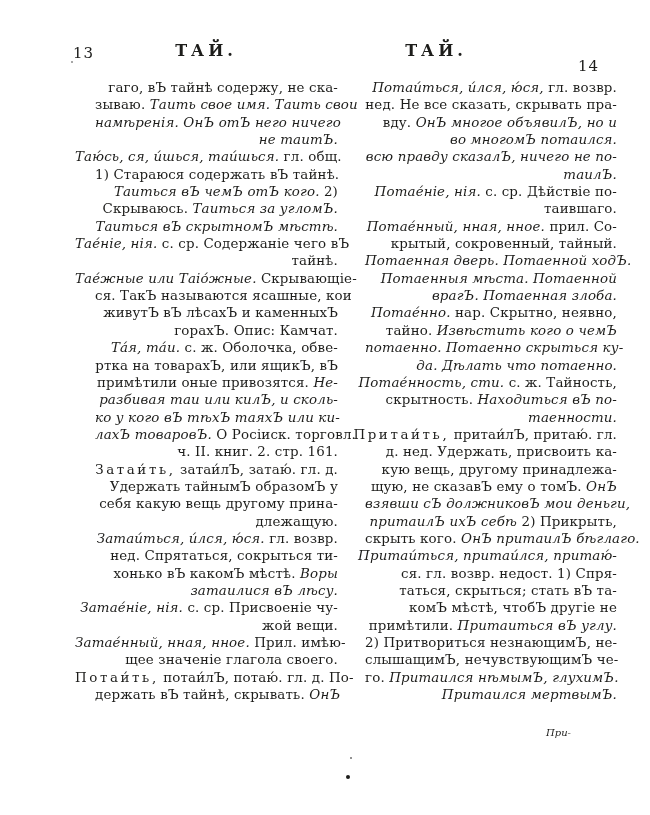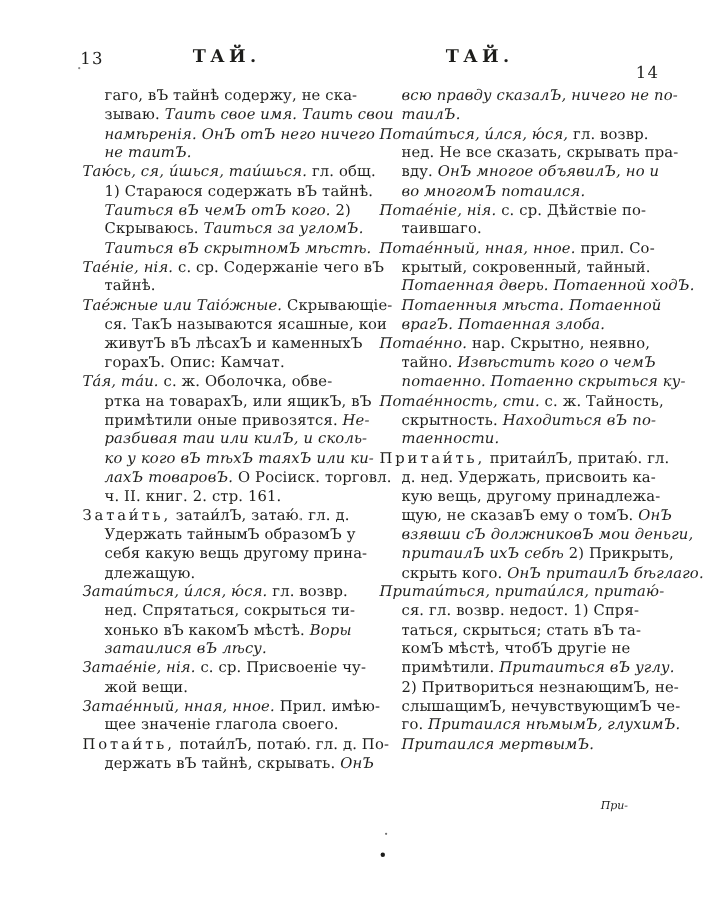--- a/index.html
+++ b/index.html
@@ -25,21 +25,21 @@
     position: absolute;
     top: 41px;
     font-weight: bold;
     font-size: 16px;
     letter-spacing: 4px;
     text-align: center;
   }
   #runhead-left  { left: 75px;  width: 262px; }
   #runhead-right { left: 330px; width: 212px; }
 
-  .col { position: absolute; top: 79px; }
+  .col { position: absolute; top: 79px; text-align: right; }
   #col-left  { left: 75px;  width: 263px; }
   #col-right { left: 345px; width: 272px; }
 
   .para { margin: 0; }
   .line {
     font-size: 13.4px;
     line-height: 17.35px;
     white-space: nowrap;
     letter-spacing: 0.15px;
   }
@@ -126,44 +126,45 @@
         <div class="line ind"><span>щее значеніе глагола своего.</span></div>
       </div>
       <div class="para">
         <div class="line"><span class="spaced">Потаи́ть,</span><span> потаи́лЪ, потаю́. гл. д. По-</span></div>
         <div class="line ind"><span>держать вЪ тайнѣ, скрывать. </span><span class="it">ОнЪ</span></div>
       </div>
     </div>
 
   <div id="col-right" class="col">
       <div class="para">
-        <div class="line ind"><span class="it">всю правду сказалЪ, ничего не по-</span></div>
-        <div class="line ind"><span class="it">таилЪ.</span></div>
-      </div>
-      <div class="para">
         <div class="line"><span class="it">Потаи́ться, и́лся, ю́ся,</span><span> гл. возвр.</span></div>
         <div class="line ind"><span>нед. Не все сказать, скрывать пра-</span></div>
         <div class="line ind"><span>вду. </span><span class="it">ОнЪ многое объявилЪ, но и</span></div>
         <div class="line ind"><span class="it">во многомЪ потаился.</span></div>
+      </div>
+      <div class="para">
+        <div class="line ind"><span class="it">всю правду сказалЪ, ничего не по-</span></div>
+        <div class="line ind"><span class="it">таилЪ.</span></div>
       </div>
       <div class="para">
         <div class="line"><span class="it">Потае́ніе, нія.</span><span> с. ср. Дѣйствіе по-</span></div>
         <div class="line ind"><span>таившаго.</span></div>
       </div>
       <div class="para">
         <div class="line"><span class="it">Потае́нный, нная, нное.</span><span> прил. Со-</span></div>
         <div class="line ind"><span>крытый, сокровенный, тайный.</span></div>
         <div class="line ind"><span class="it">Потаенная дверь. Потаенной ходЪ.</span></div>
         <div class="line ind"><span class="it">Потаенныя мѣста. Потаенной</span></div>
         <div class="line ind"><span class="it">врагЪ. Потаенная злоба.</span></div>
       </div>
       <div class="para">
         <div class="line"><span class="it">Потае́нно.</span><span> нар. Скрытно, неявно,</span></div>
         <div class="line ind"><span>тайно. </span><span class="it">Извѣстить кого о чемЪ</span></div>
         <div class="line ind"><span class="it">потаенно. Потаенно скрыться ку-</span></div>
+        <div class="line ind"><span class="it">да. Дѣлать что потаенно.</span></div>
       </div>
       <div class="para">
         <div class="line"><span class="it">Потае́нность, сти.</span><span> с. ж. Тайность,</span></div>
         <div class="line ind"><span>скрытность. </span><span class="it">Находиться вЪ по-</span></div>
         <div class="line ind"><span class="it">таенности.</span></div>
       </div>
       <div class="para">
         <div class="line"><span class="spaced">Притаи́ть,</span><span> притаи́лЪ, притаю́. гл.</span></div>
         <div class="line ind"><span>д. нед. Удержать, присвоить ка-</span></div>
         <div class="line ind"><span>кую вещь, другому принадлежа-</span></div>

